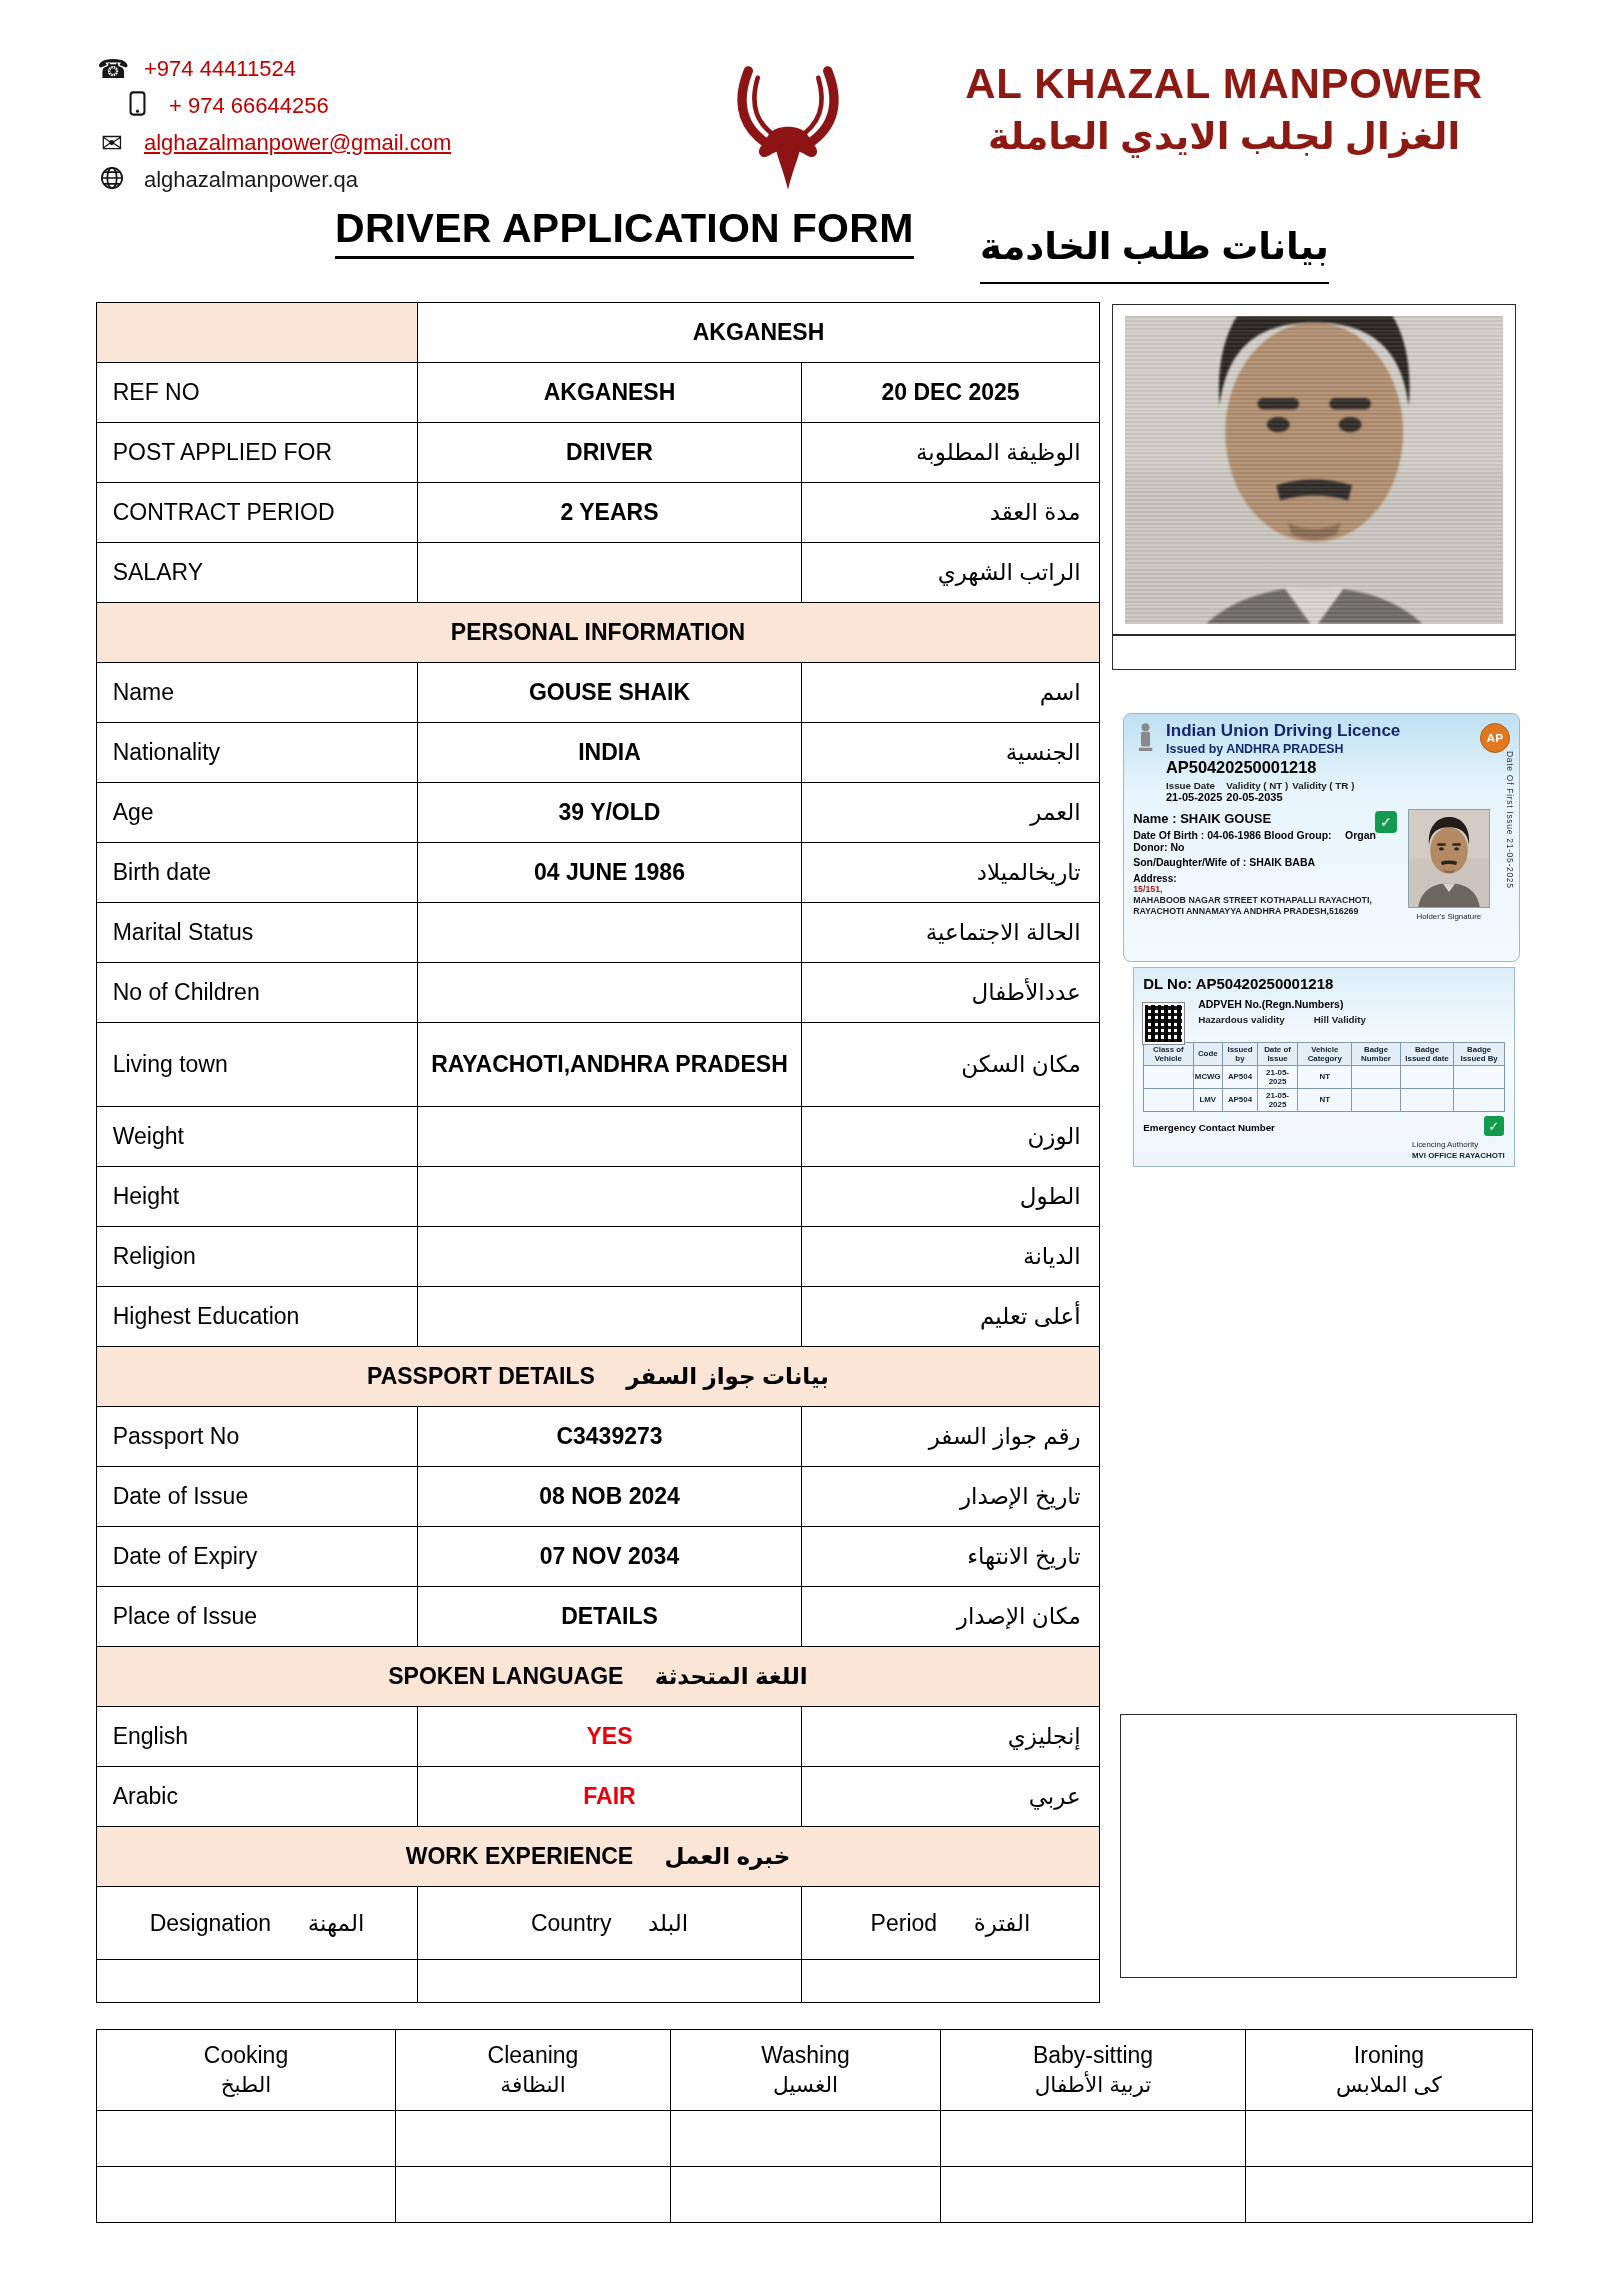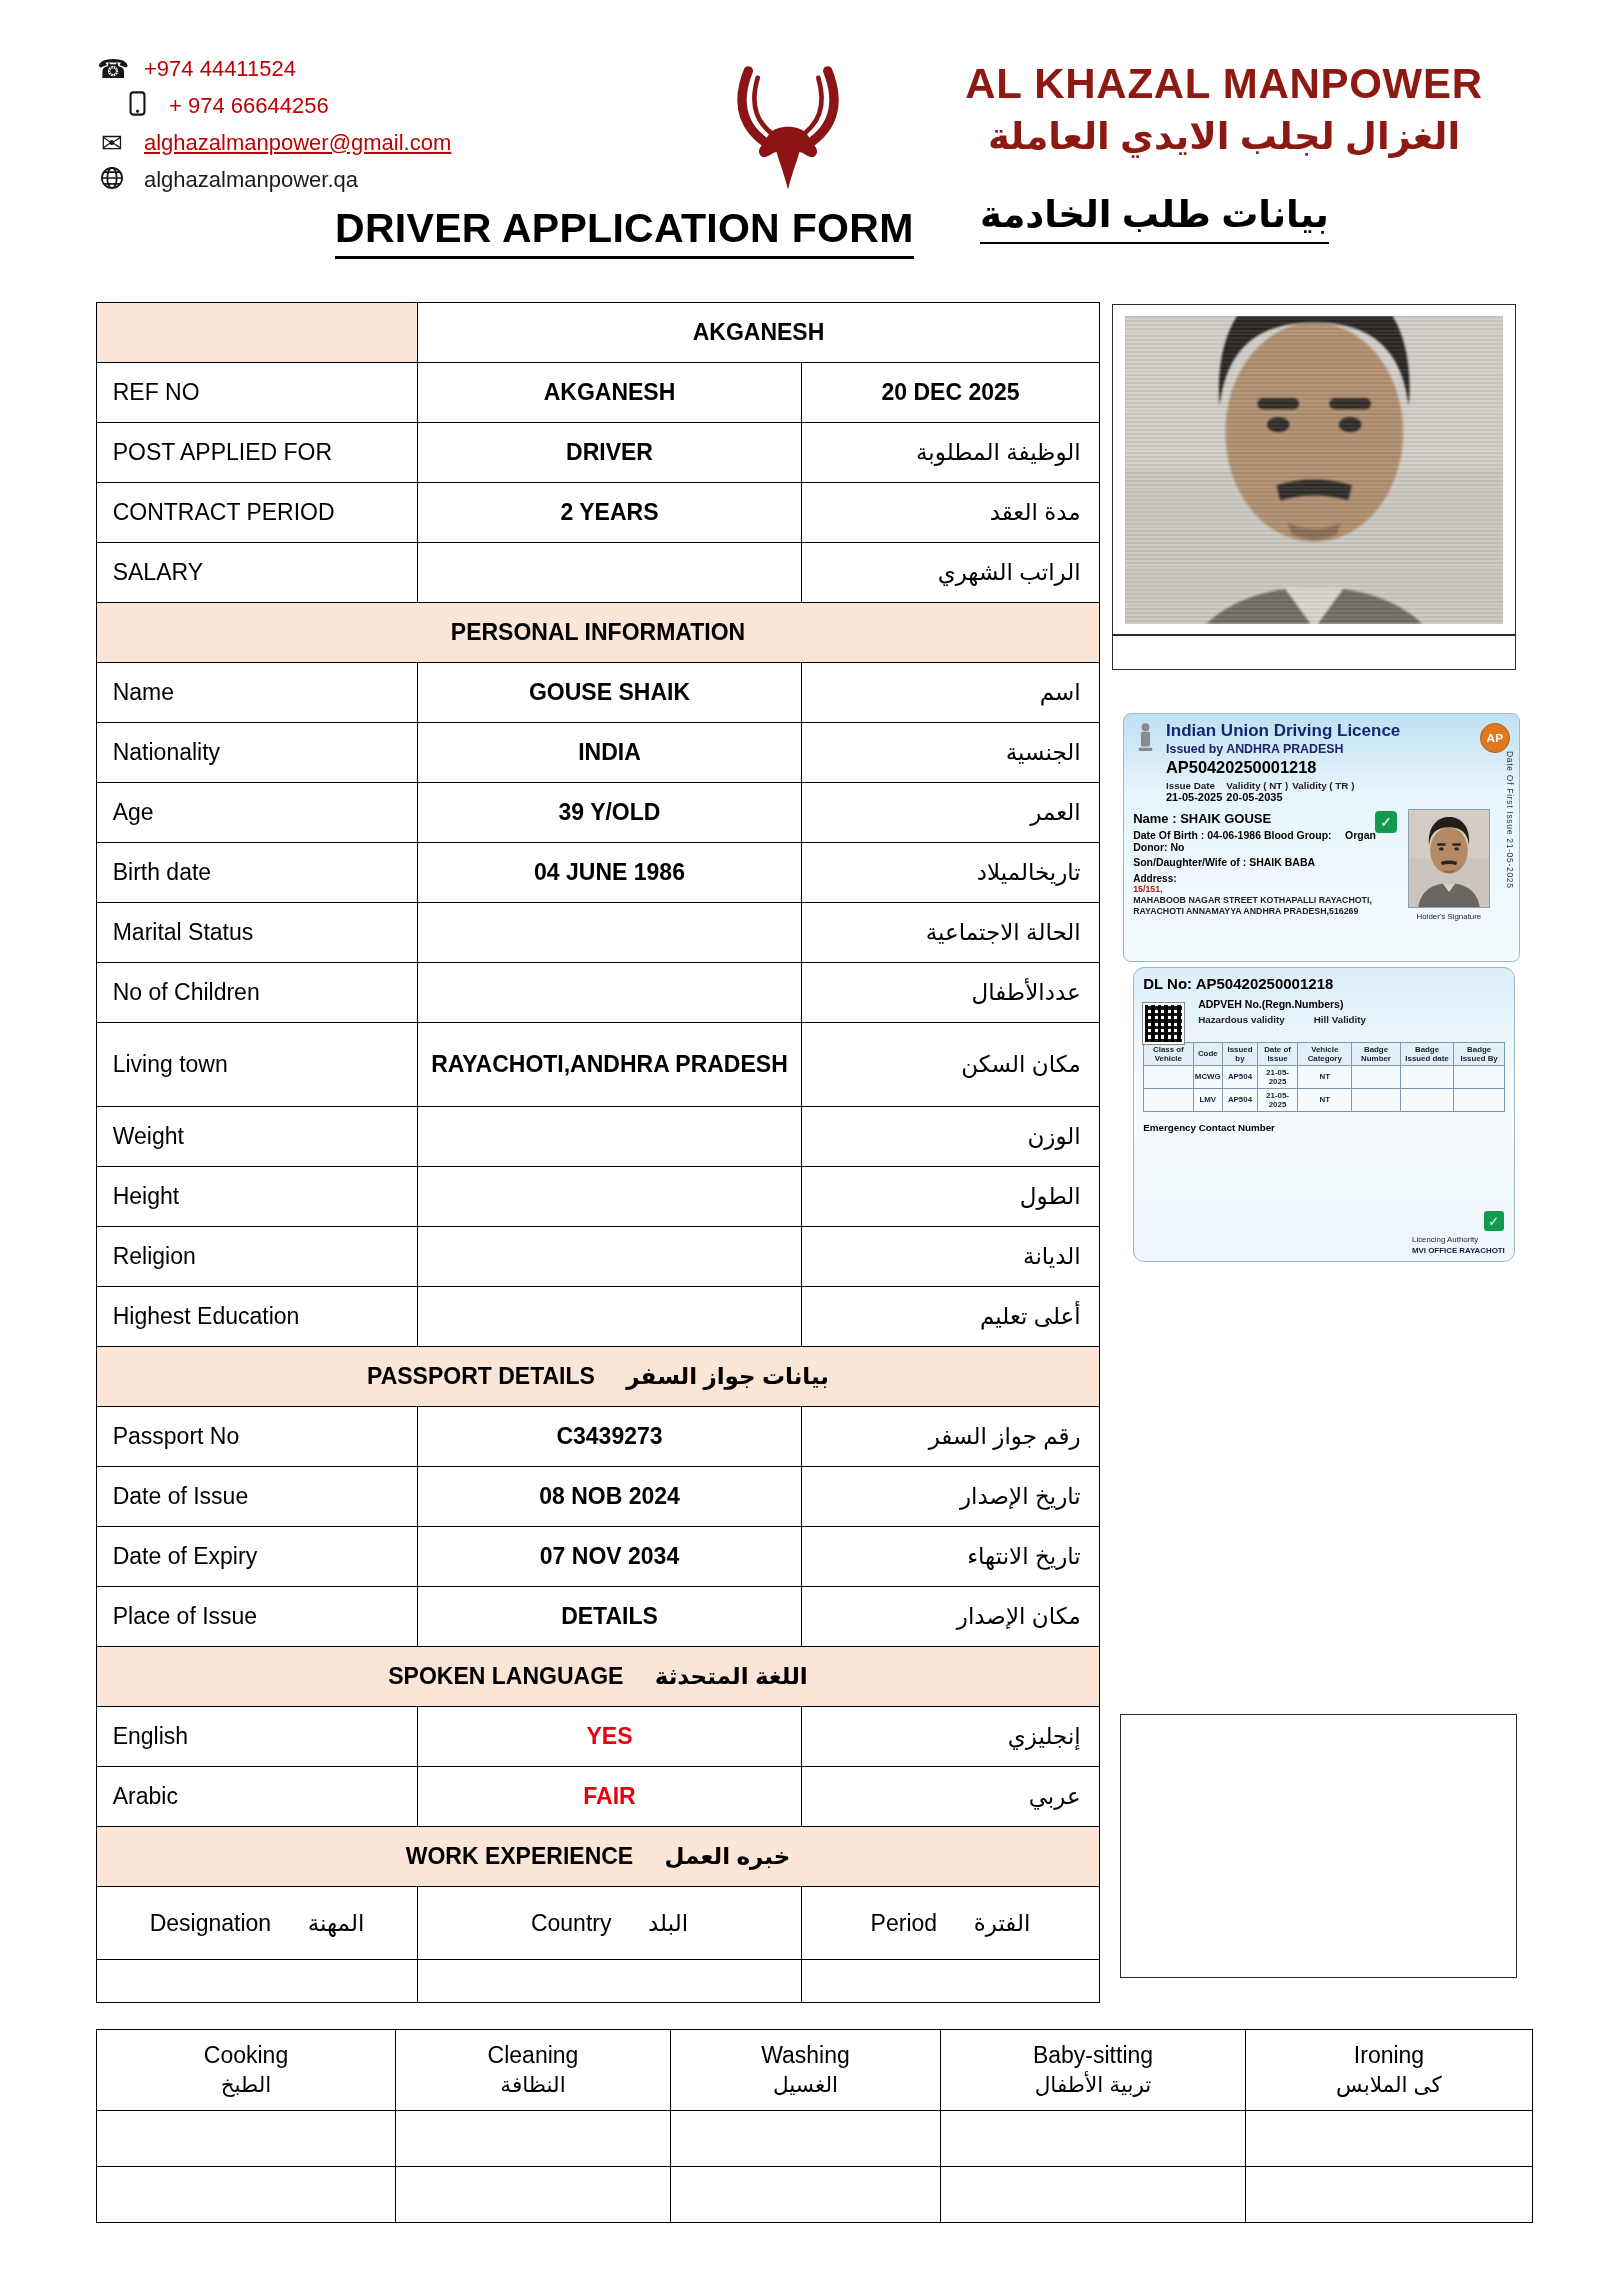--- a/index.html
+++ b/index.html
@@ -18,22 +18,22 @@
 
   .logo { position:absolute; left:718px; top:60px; width:140px; height:143px; }
   .logo svg { width:100%; height:100%; }
 
   .company { position:absolute; left:949px; top:60px; width:550px; text-align:center; }
   .company-en { font-size:42px; font-weight:bold; color:#8D1A12; letter-spacing:0.7px; }
   .company-ar { font-size:37px; font-weight:bold; color:#8D1A12; margin-top:6.5px; direction:rtl; }
 
   .title-en { position:absolute; left:335px; top:205px; font-size:41px; font-weight:bold;
               border-bottom:3.3px solid #000; padding-bottom:3.9px; letter-spacing:0.3px; }
-  .title-ar { position:absolute; left:980px; top:193px; font-size:37px; font-weight:bold;
-              direction:rtl; border-bottom:2.6px solid #000; padding-bottom:6px; }
+  .title-ar { position:absolute; left:980px; top:225px; font-size:37px; font-weight:bold;
+              direction:rtl; border-bottom:2.6px solid #000; padding-bottom:14px; }
 
   
   .app-table { position:absolute; left:96px; top:302px; width:1002px;
                border-collapse:collapse; table-layout:fixed; }
   .app-table td, .app-table th { border:1.3px solid #000; font-size:23px; vertical-align:middle; overflow:hidden; }
   tr.r92 td { height:60px; }
   tr.tall td { height:84px; }
   .c-label { padding-left:15.7px; text-align:left; }
   .c-val { text-align:center; font-weight:bold; line-height:1.2; }
   .c-val.red { color:#E8000D; }
@@ -82,23 +82,23 @@
   .lf-addr-label { font-size:10px; font-weight:bold; margin-top:4.6px; }
   .lf-addr { font-size:8.8px; font-weight:bold; color:#222; line-height:1.25; }
   .addr-red { color:#b02018; }
   .lf-right { width:93px; display:flex; flex-direction:column; align-items:center; padding-top:1.3px; }
   .lf-photo { width:82px; height:99px; background:#cfc9c1; overflow:hidden; border:0.7px solid #88a0b0; }
   .lf-photo svg { width:100%; height:100%; filter:blur(0.5px); display:block; }
   .lf-sig { font-size:7.9px; margin-top:3.9px; color:#223; }
   .lf-vert { position:absolute; right:3.9px; top:37px; writing-mode:vertical-rl; font-size:8.5px; color:#334;
       letter-spacing:0.7px; }
 
-  .lic-back { position:absolute; left:1133px; top:967px; width:382px; height:295px;
+  .lic-back { position:absolute; left:1133px; top:967px; width:382px; height:200px;
       background:linear-gradient(180deg,#dceef8 0%,#f6fbfe 40%,#eef6fb 100%);
-      border:0.7px solid #9db8c8; border-radius:11px; padding:6.5px 9.2px; overflow:hidden; }
+      border:0.7px solid #9db8c8; border-radius:0; padding:6.5px 9.2px; overflow:hidden; }
   .lb-dl { font-size:15px; font-weight:bold; }
   .lb-adpveh { font-size:10.5px; font-weight:bold; margin:6.5px 0 0 55px; }
   .lb-row2 { display:flex; gap:29px; margin:3.9px 0 0 55px; font-size:9.8px; font-weight:bold; color:#222; }
   .lb-qr { position:absolute; left:9.2px; top:35px; width:41px; height:41px;
       background:repeating-linear-gradient(0deg,rgba(0,0,0,0.9) 0 3.3px,rgba(255,255,255,0.9) 3.3px 6.5px),
                  repeating-linear-gradient(90deg,#000 0 3.3px,#fff 3.3px 6.5px);
       background-blend-mode:multiply; border:2px solid #fff; outline:0.7px solid #888; }
   .lb-table { border-collapse:collapse; width:100%; margin-top:17px; }
   .lb-table th, .lb-table td { border:0.7px solid #7f98ad; font-size:7.9px; padding:2px 1.3px; text-align:center; color:#123; }
   .lb-table th { background:#e3eef6; font-weight:bold; }

